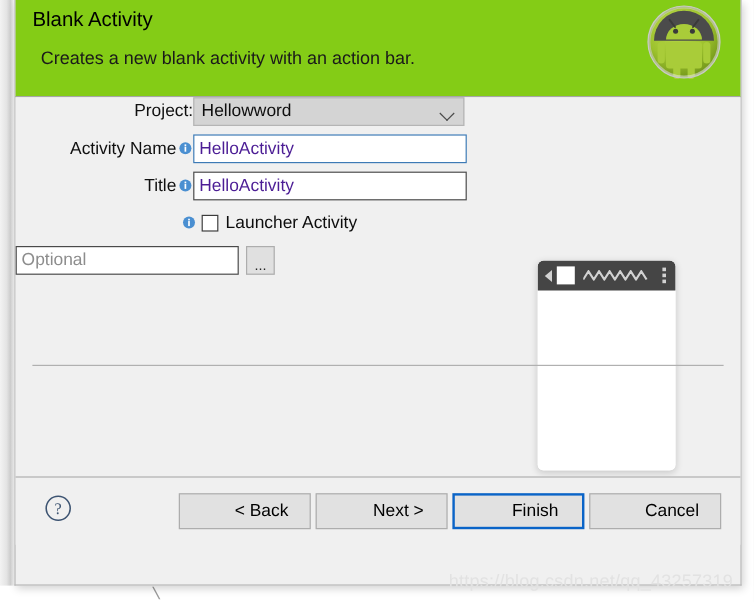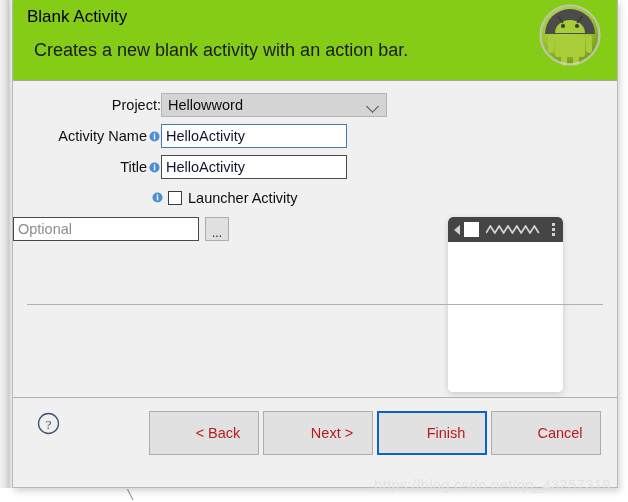--- a/index.html
+++ b/index.html
@@ -155,21 +155,21 @@
     position: absolute;
     left: 14px;
     top: 7px;
     font-size: 17px;
     color: #000000;
   }
   #header-subtitle {
     position: absolute;
     left: 21px;
     top: 40px;
-    font-size: 18px;
+    font-size: 15px;
     color: #1a1a1a;
   }
   #header-logo {
     position: absolute;
     right: 16px;
     top: 4px;
     width: 62px;
     height: 62px;
   }
 
@@ -177,21 +177,21 @@
   #body-area {
     position: relative;
     height: 316px;
     background: #f0f0f0;
   }
 
   
   #form {
     position: absolute;
     left: 0;
-    top: 12px;
+    top: 0;
     width: 404px;
   }
   .frow {
     display: flex;
     align-items: center;
     height: 23px;
     margin-bottom: 8px;
   }
   .flabel {
     width: 148px;
@@ -227,30 +227,30 @@
   .combo .chev {
     position: absolute;
     right: 9px;
     top: 8px;
     width: 8px; height: 8px;
     border-right: 1.4px solid #4a4a4a;
     border-bottom: 1.4px solid #4a4a4a;
     transform: rotate(45deg);
   }
   .tbox {
-    width: 186px;
+    width: 228px;
     height: 24px;
     background: #ffffff;
     border: 1px solid #4a4a4a;
     box-sizing: border-box;
     display: flex;
     align-items: center;
     padding-left: 4px;
     font-size: 14.5px;
-    color: #0f172a;
+    color: #4c1d95;
   }
   .tbox.focused {
     border: 1.5px solid #3d7ab5;
   }
   .tbox.placeholder {
     color: #8d8d8d;
   }
   .tbox.narrow { width: 186px; }
 
   .checkrow {
@@ -373,26 +373,26 @@
   }
   #btnrow {
     position: absolute;
     right: 16px;
     top: 13px;
     display: flex;
     gap: 4px;
   }
   .dlg-btn {
     width: 110px;
-    height: 44px;
+    height: 30px;
     background: #e1e1e1;
     border: 1px solid #adadad;
     box-sizing: border-box;
     font-size: 14.5px;
-    color: #b91c1c;
+    color: #000000;
     display: flex;
     align-items: center;
     justify-content: center;
     font-family: "Liberation Sans", sans-serif;
     padding-left: 28px;
   }
   .dlg-btn.primary {
     border: 2px solid #0a64c8;
   }
 

